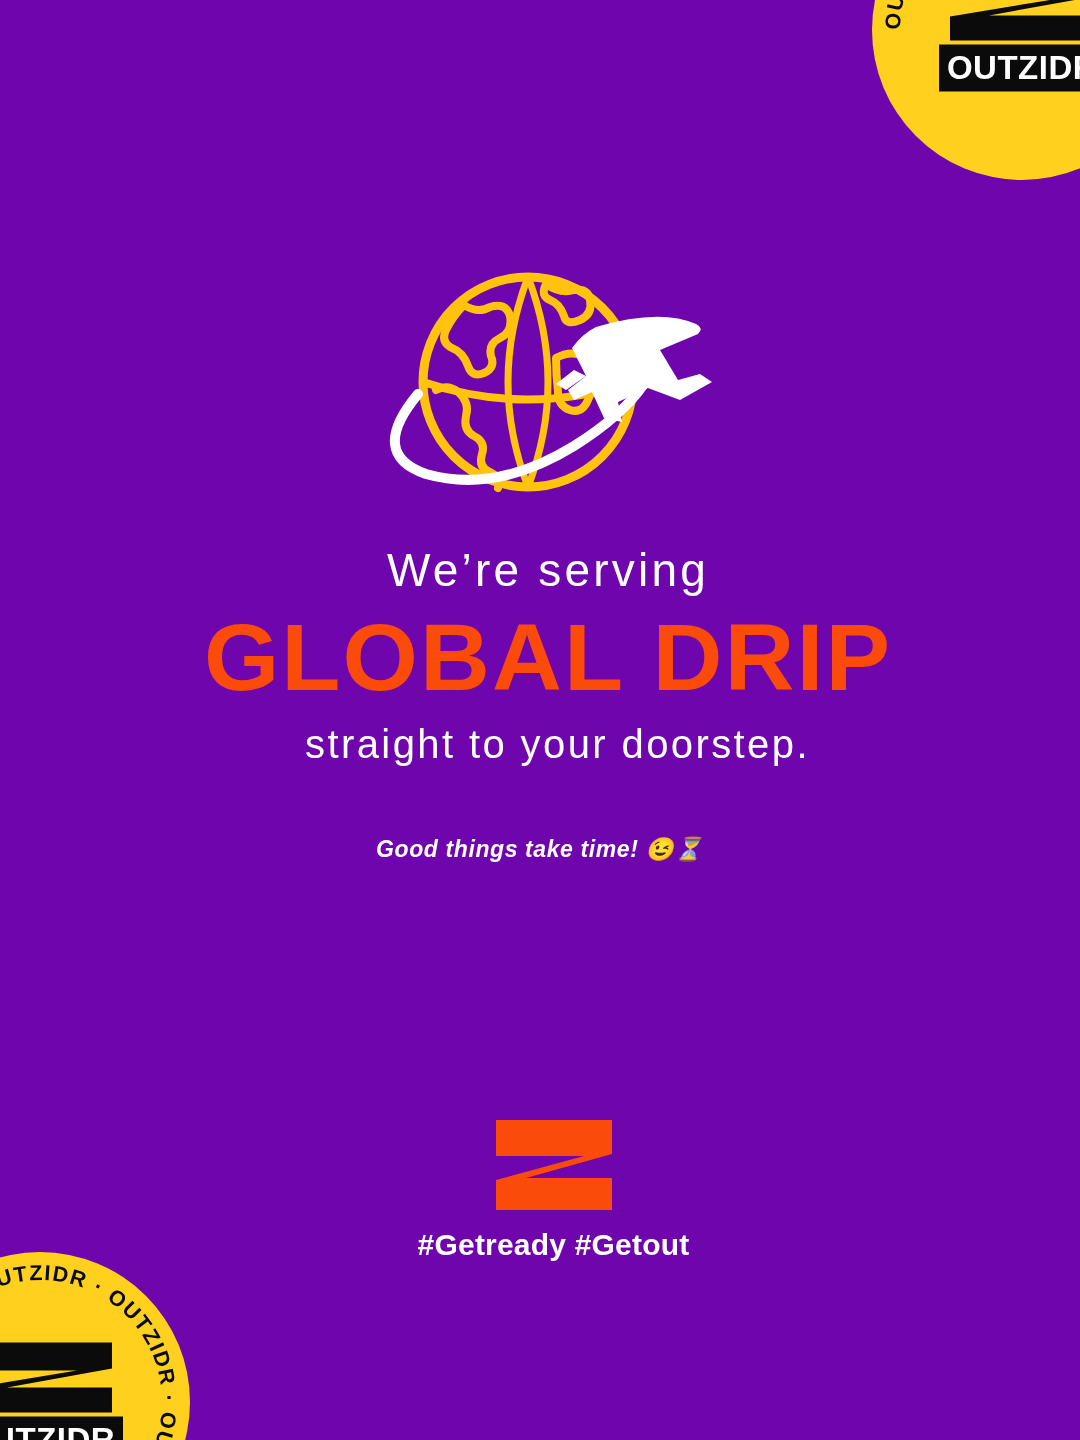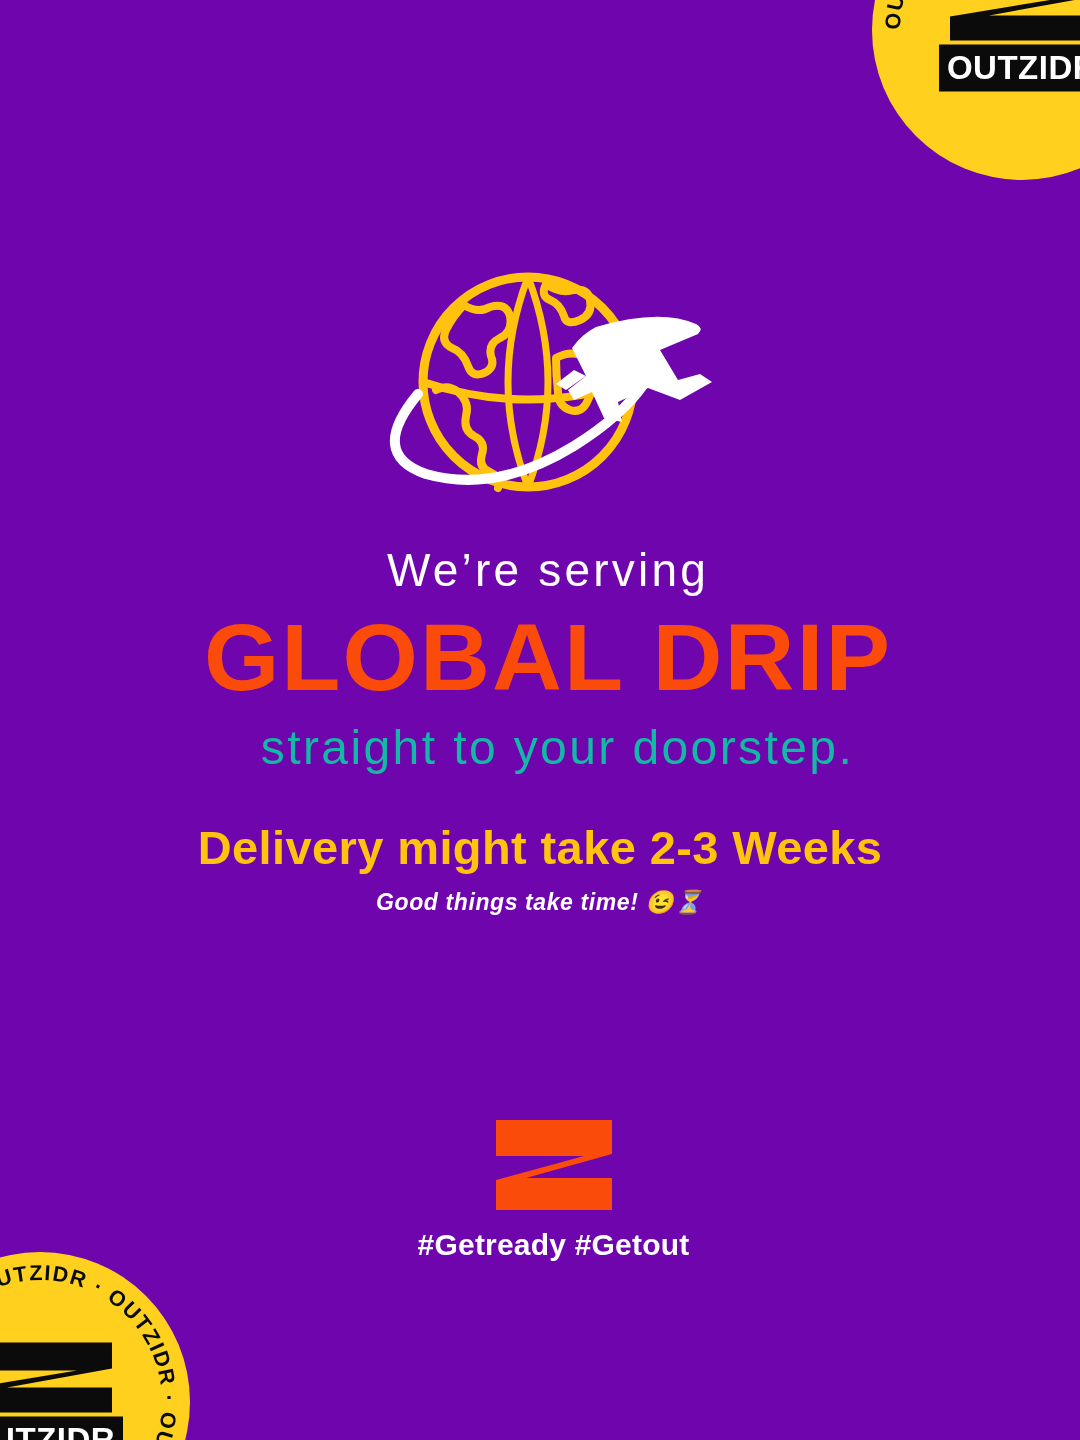--- a/index.html
+++ b/index.html
@@ -104,22 +104,22 @@
   .line-global {
     color: #FA4B0A;
     font-size: 95px;
     font-weight: bold;
     letter-spacing: 2px;
     line-height: 1.08;
     margin-top: 10px;
     transform: scaleX(1.02);
   }
   .line-doorstep {
-    color: #14b8a6;
-    font-size: 48px;
+    color: #ffffff;
+    font-size: 40px;
     font-weight: 300;
     letter-spacing: 2.4px;
     line-height: 1.1;
     margin-top: 14px;
     margin-left: 19px;
   }
 
   
   .delivery {
     position: absolute;
@@ -204,21 +204,20 @@
     </svg>
   </div>
 
   <div class="copy">
     <div class="line-serving">We’re serving</div>
     <div class="line-global">GLOBAL DRIP</div>
     <div class="line-doorstep">straight to your doorstep.</div>
   </div>
 
   <div class="delivery">
-    <div class="delivery-main">Delivery might take 2-3 Weeks</div>
     <div class="delivery-sub">Good things take time! 😉⏳</div>
   </div>
 
   <div class="footer">
     <svg class="footer-z" viewBox="0 0 124 94" aria-hidden="true">
       <path d="M4 2 H120 V36 L34 60 H120 V92 H4 V62 L92 38 H4 Z" fill="#FA4B0A"></path>
     </svg>
     <div class="footer-tag">#Getready #Getout</div>
   </div>
 

